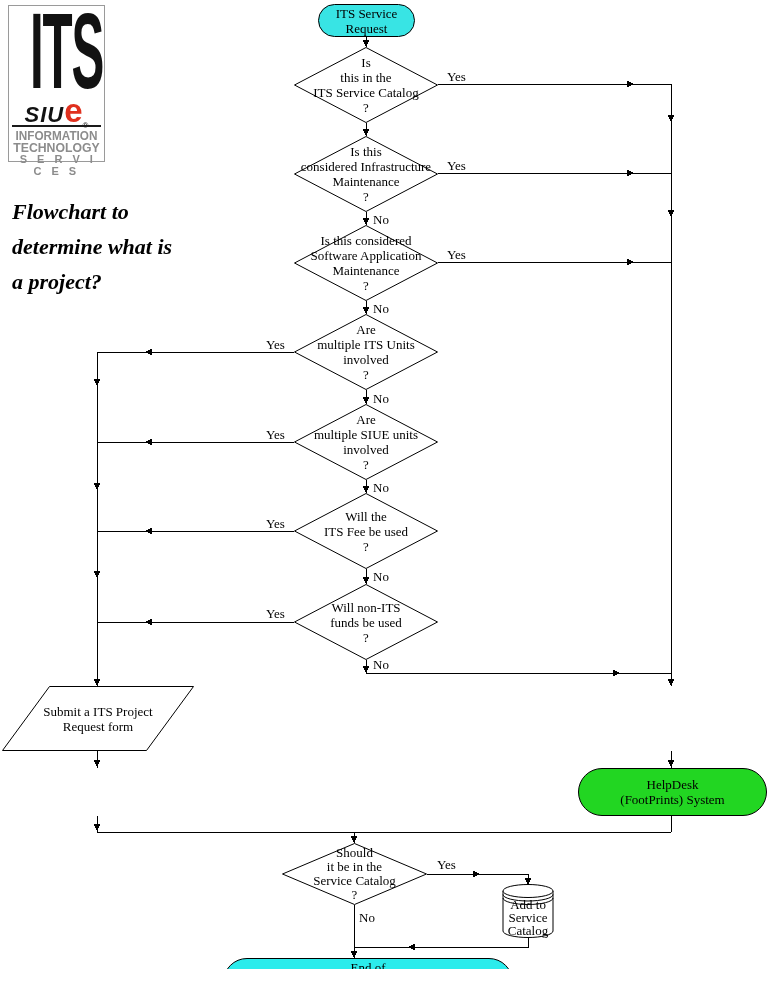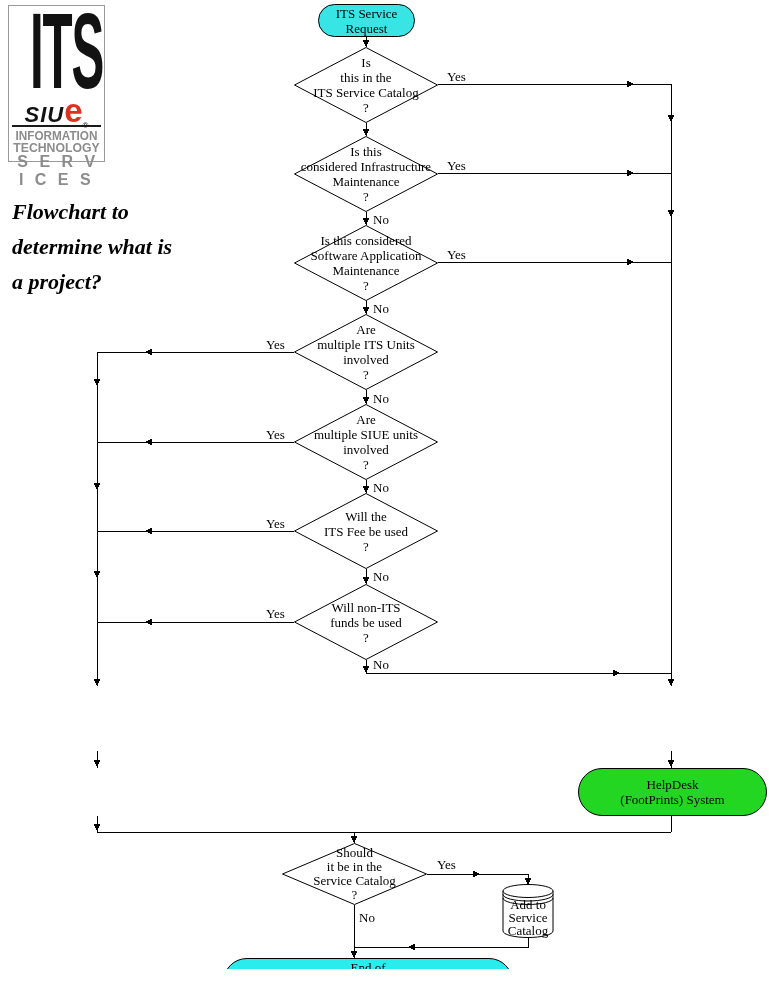--- a/index.html
+++ b/index.html
@@ -30,21 +30,21 @@
   .logo-siue{position:absolute;top:86px;left:0;right:0;text-align:center;font-weight:bold;
         white-space:nowrap;}
   .logo-siu{font-size:22px;letter-spacing:1px;color:#121212;font-style:italic;}
   .logo-e{font-size:33px;color:var(--logo_red,#E0301E);}
   .logo-reg{font-size:8px;color:#333;vertical-align:bottom;}
   .logo-divider{position:absolute;top:119px;left:3px;right:3px;height:2px;background:#1a1a1a;}
   .logo-gray{position:absolute;left:0;right:0;text-align:center;font-weight:bold;
         color:var(--logo_gray,#8C8C8C);}
   .logo-info{top:123px;font-size:12.5px;transform:scaleX(0.94);transform-origin:center;}
   .logo-tech{top:135px;font-size:12.5px;transform:scaleX(0.98);transform-origin:center;}
-  .logo-serv{top:147px;font-size:16px;letter-spacing:3.5px;text-indent:3px;text-align:center;}
+  .logo-serv{top:147px;font-size:11px;letter-spacing:3.5px;text-indent:3px;text-align:center;}
 
   .page-title{position:absolute;left:12px;top:194px;font-family:"Liberation Serif",serif;
         font-style:italic;font-weight:bold;font-size:22px;line-height:35px;white-space:pre-line;}
 
   .cyl-lbl{position:absolute;left:0;right:0;top:14px;text-align:center;
         font-size:13px;line-height:13px;white-space:pre-line;z-index:2;}
 </style>
 </head>
 <body>
 
@@ -152,20 +152,27 @@
   </div>
   <div class="node" style="left:294px;top:584px;width:144px;height:76px;">
     <svg viewBox="0 0 144 76" preserveAspectRatio="none">
         <polygon class="shape" points="72,0.5 143.5,38 72,75.5 0.5,38"></polygon>
       </svg>
     <span class="lbl">Will non-ITS
 funds be used
 ?</span>
   </div>
 
+  <div class="node" style="left:2px;top:686px;width:192px;height:65px;">
+    <svg viewBox="0 0 192 65" preserveAspectRatio="none">
+        <polygon class="shape" points="47.5,0.5 191.5,0.5 144.5,64.5 0.5,64.5"></polygon>
+      </svg>
+    <span class="lbl">Submit a ITS Project
+Request form</span>
+  </div>
 
 
 
   <div class="node terminator green" style="left:578px;top:768px;width:189px;height:48px;border-radius:24px;">
     <span class="lbl">HelpDesk
 (FootPrints) System</span>
   </div>
 
   <div class="node" style="left:282px;top:843px;width:145px;height:62px;">
     <svg viewBox="0 0 145 62" preserveAspectRatio="none">

